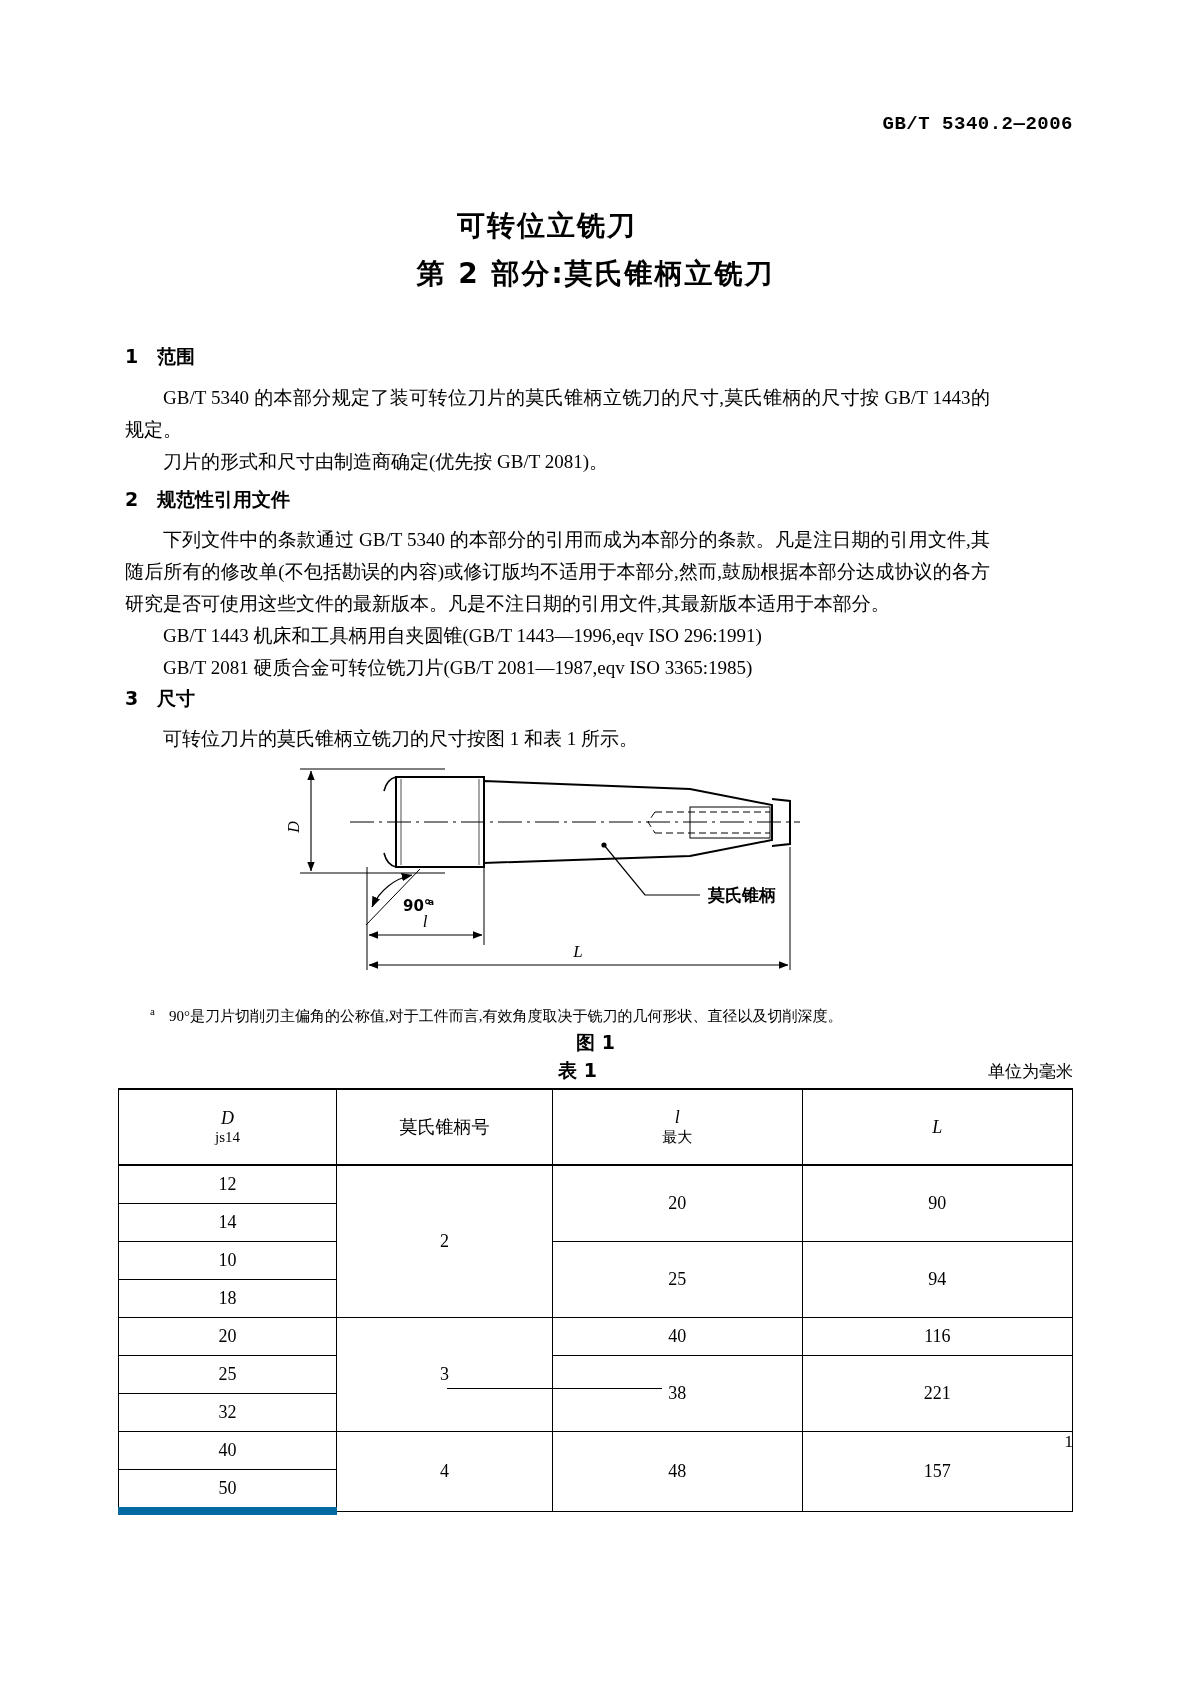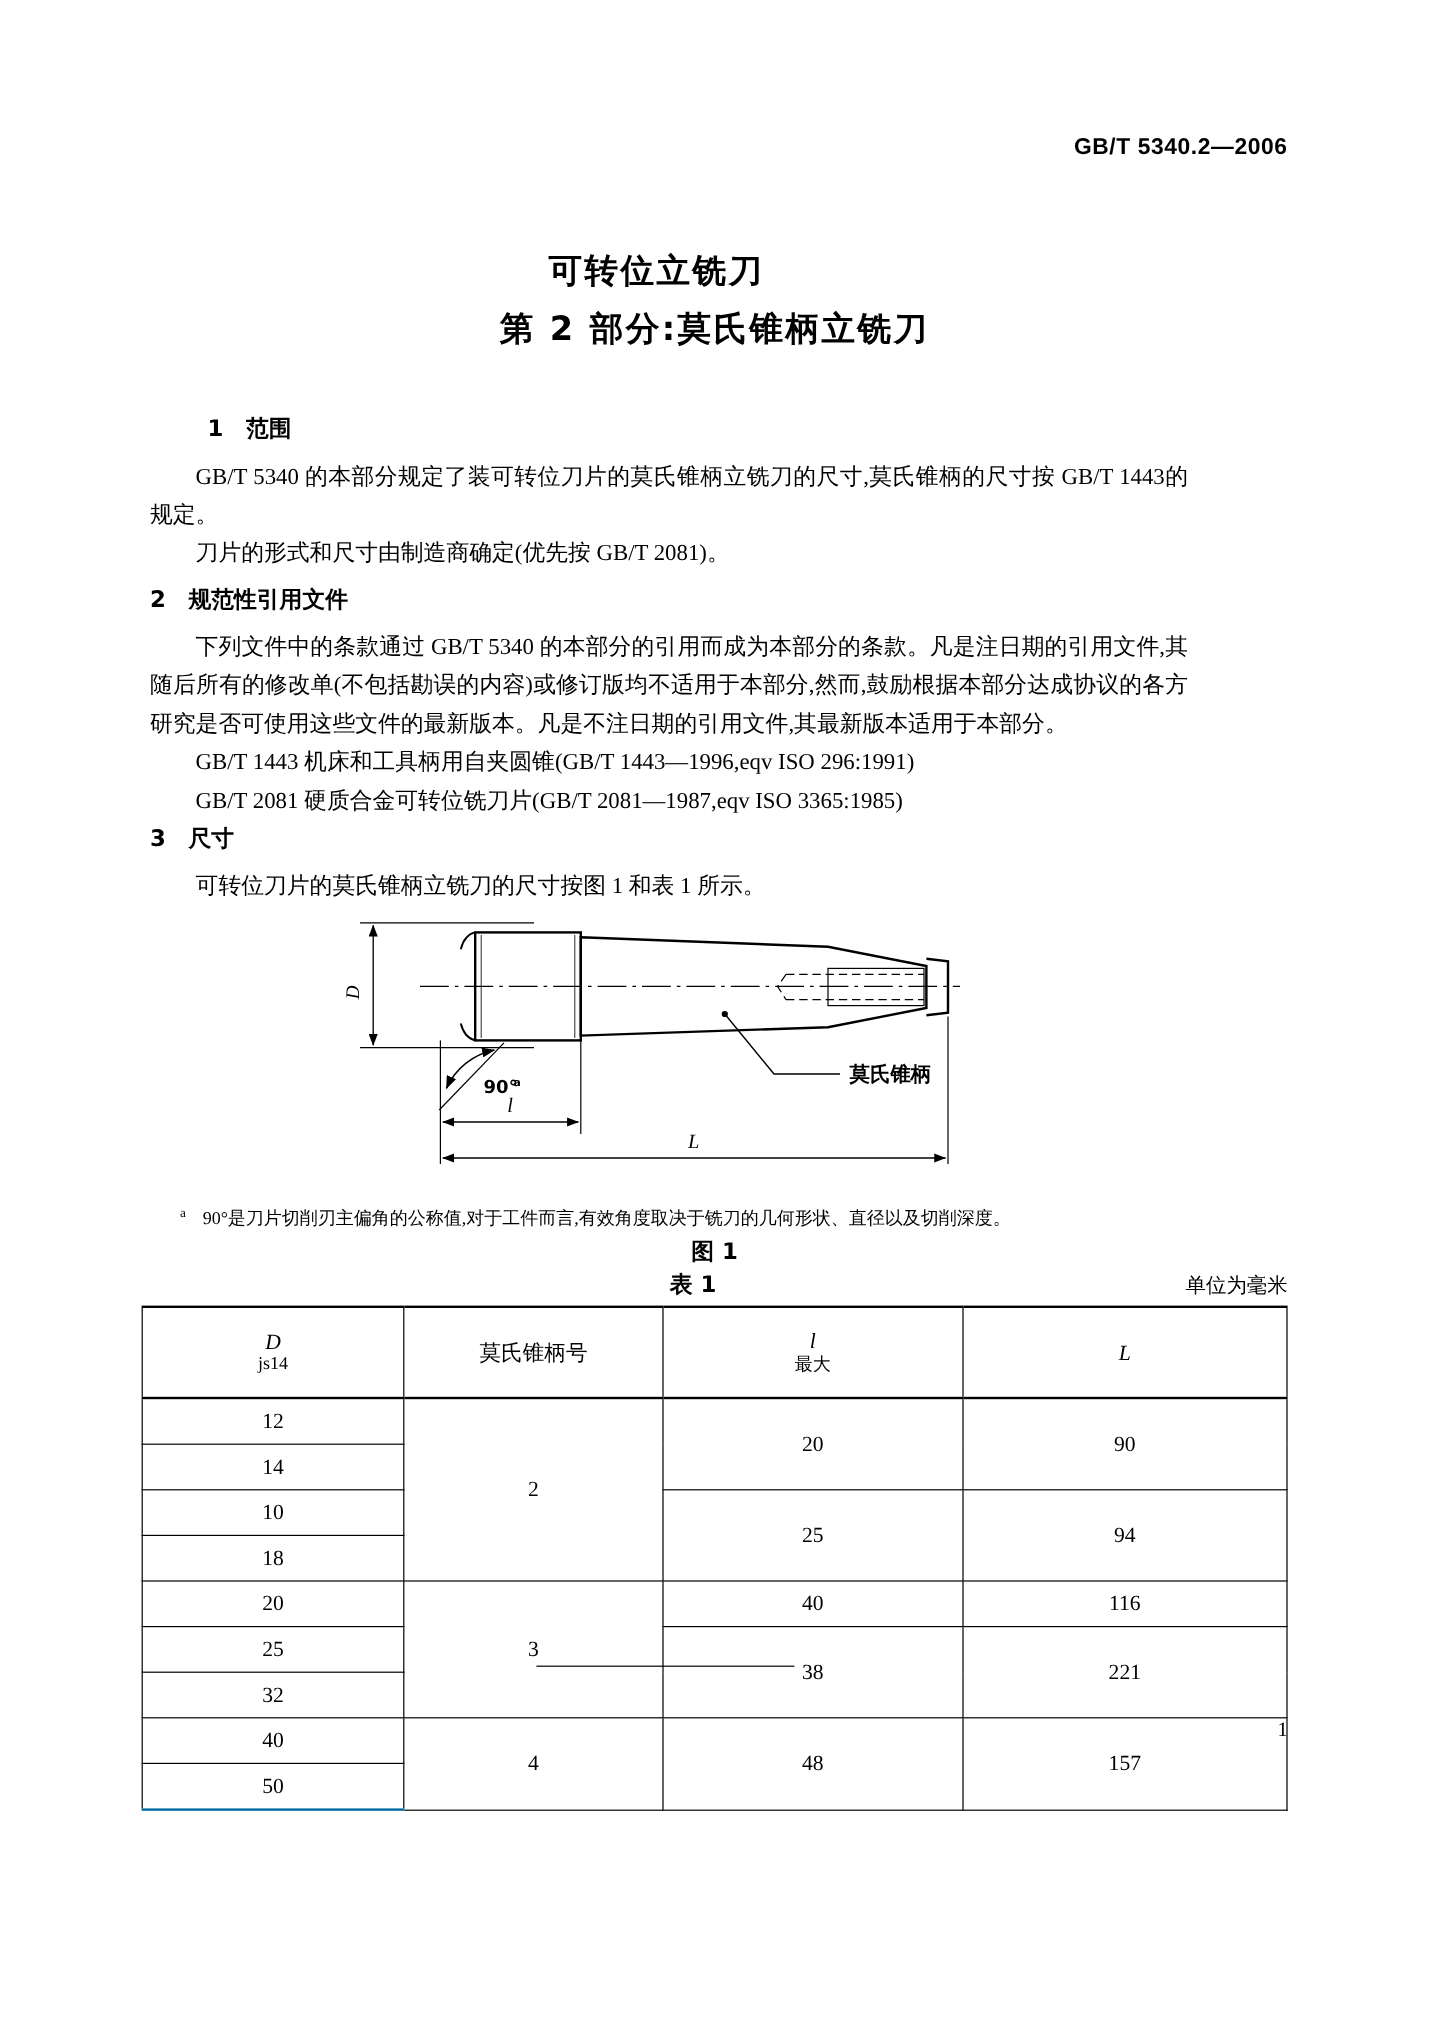--- a/index.html
+++ b/index.html
@@ -10,21 +10,21 @@
     position:relative;
     overflow:hidden;
   }
   .page { position:relative; width:1191px; height:1684px; }
 
   
   .hdr {
     position:absolute; top:112px; right:118px;
     font-size:19px; letter-spacing:.5px;
   }
-  .hdr .gb { font-family:Liberation Sans, sans-serif; font-weight:bold; }
+  .hdr .gb { font-family:Liberation Mono, monospace; font-weight:bold; }
 
   
   .title1 {
     position:absolute; top:207px; left:0; width:1094px;
     text-align:center; font-size:28px; font-weight:bold;
     font-family:"DejaVu Sans","Liberation Sans",sans-serif;
     letter-spacing:2px;
   }
   .title2 {
     position:absolute; top:255px; left:0; width:1191px;
@@ -75,21 +75,21 @@
   
   table.dims {
     position:absolute; left:118px; top:1088px;
     width:955px; border-collapse:collapse;
     font-family:"Liberation Serif","DejaVu Serif",serif;
     font-size:18px;
   }
   table.dims td, table.dims th { border:1px solid #000; text-align:center; font-weight:normal; }
   table.dims .thead td { height:72px; border-top:2px solid #000; border-bottom:2px solid #000; }
   table.dims .bodyrow td { height:35px; }
-  table.dims .lastrow td { border-bottom:2px solid #0369a1; }
+  table.dims .lastrow td { border-bottom:8px solid #0369a1; }
   .ital { font-style:italic; font-family:"Liberation Serif","DejaVu Serif",serif; }
   .sub { font-size:15px; display:block; }
   .hcn { font-family:"Liberation Serif","DejaVu Serif",serif; font-size:18px; }
 
   
   .footrule {
     position:absolute; left:447px; top:1388px; width:215px;
     border-top:1.4px solid #000;
   }
   .pgnum {
@@ -102,21 +102,21 @@
 
 <div class="page">
 
   <div class="hdr">
     <span class="gb">GB/T 5340.2—2006</span>
   </div>
 
   <div class="title1">可转位立铣刀</div>
   <div class="title2">第 2 部分:莫氏锥柄立铣刀</div>
 
-  <div class="clause-h" style="top:344px;margin-left:48px;">
+  <div class="clause-h" style="top:344px;">
     <span class="num">1</span><span>范围</span>
   </div>
   <div class="para indent" style="top:382px;">GB/T 5340 的本部分规定了装可转位刀片的莫氏锥柄立铣刀的尺寸,莫氏锥柄的尺寸按 GB/T 1443的规定。</div>
   <div class="para indent" style="top:446px;">刀片的形式和尺寸由制造商确定(优先按 GB/T 2081)。</div>
 
   <div class="clause-h" style="top:487px;">
     <span class="num">2</span><span>规范性引用文件</span>
   </div>
   <div class="para indent" style="top:524px;">下列文件中的条款通过 GB/T 5340 的本部分的引用而成为本部分的条款。凡是注日期的引用文件,其随后所有的修改单(不包括勘误的内容)或修订版均不适用于本部分,然而,鼓励根据本部分达成协议的各方研究是否可使用这些文件的最新版本。凡是不注日期的引用文件,其最新版本适用于本部分。</div>
   <div class="para indent" style="top:620px;">GB/T 1443    机床和工具柄用自夹圆锥(GB/T 1443—1996,eqv ISO 296:1991)</div>

